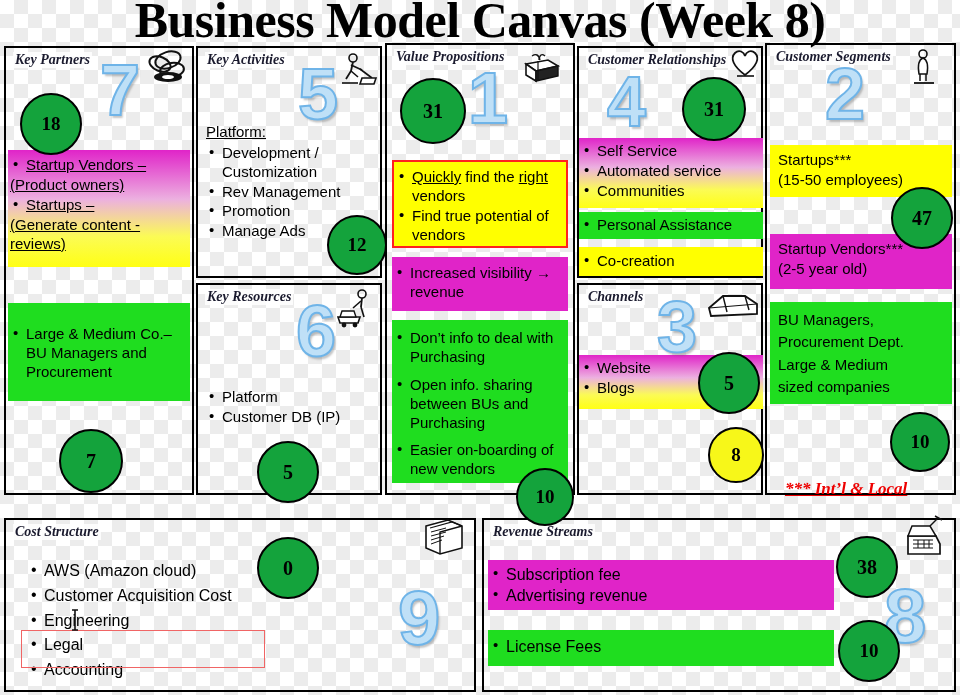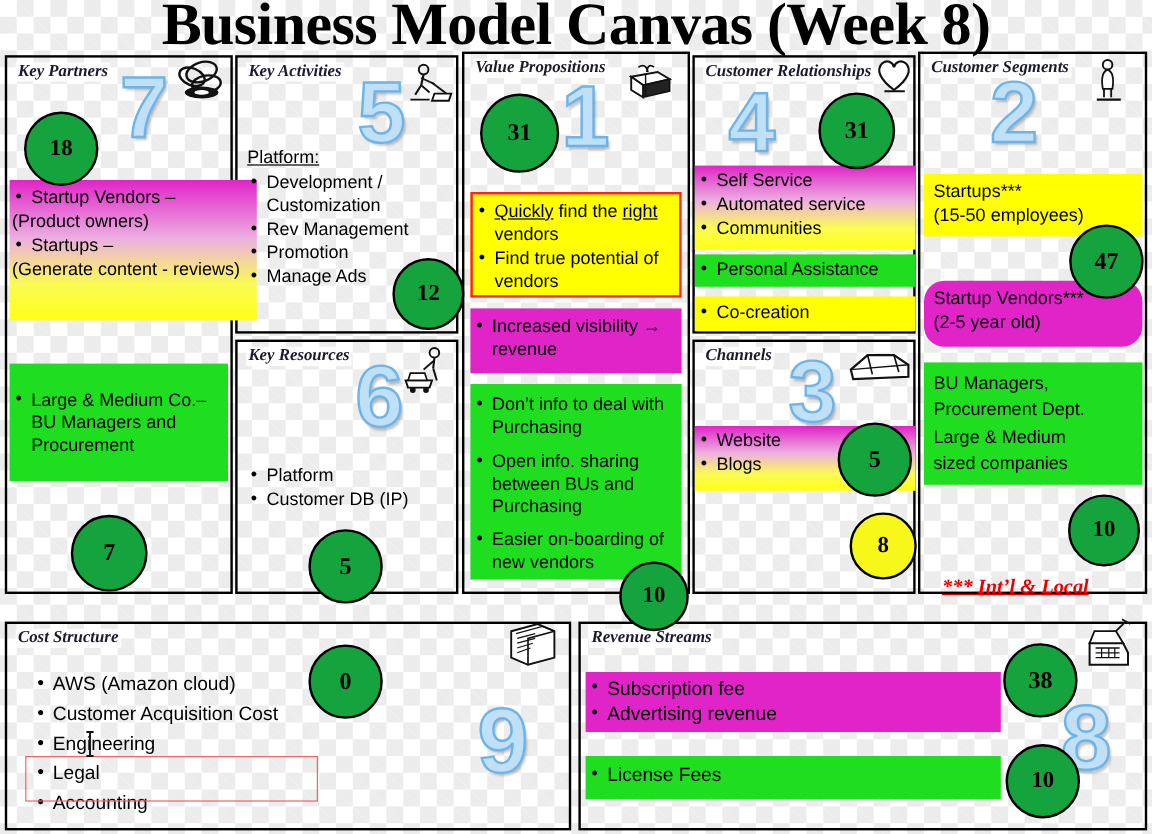--- a/index.html
+++ b/index.html
@@ -148,21 +148,21 @@
   <svg class="clip" style="left:143px;top:48px;" width="46" height="36" viewBox="0 0 46 36">
     <ellipse cx="25" cy="12" rx="13" ry="8" fill="none" stroke="#111" stroke-width="2" transform="rotate(-18 25 12)"></ellipse>
     <ellipse cx="17" cy="16" rx="11" ry="7" fill="none" stroke="#111" stroke-width="2" transform="rotate(22 17 16)"></ellipse>
     <ellipse cx="29" cy="22" rx="12" ry="7" fill="none" stroke="#111" stroke-width="2" transform="rotate(-8 29 22)"></ellipse>
     <ellipse cx="25" cy="29" rx="14" ry="5" fill="#111"></ellipse>
     <ellipse cx="25" cy="29" rx="6" ry="2" fill="#fff"></ellipse>
   </svg>
 
   <div class="bubble" style="left:20px;top:93px;width:58px;height:58px;font-size:19px;">18</div>
 
-  <div class="note grad" style="left:8px;top:150px;width:206px;height:117px;padding:6px 4px 0 2px;">
+  <div class="note grad" style="left:8px;top:150px;width:182px;height:117px;padding:6px 4px 0 2px;text-decoration:underline;">
     <ul>
       <li>Startup Vendors –</li>
       <li class="plain">(Product owners)</li>
       <li>Startups –</li>
       <li class="plain">(Generate content - reviews)</li>
     </ul>
   </div>
 
   <div class="note green" style="left:8px;top:303px;width:182px;height:98px;padding:22px 6px 0 2px;">
     <ul>
@@ -340,21 +340,21 @@
 
   <div class="note yellow" style="left:770px;top:145px;width:182px;height:52px;padding:6px 4px 0 8px;">
     <ul>
       <li class="plain">Startups***</li>
       <li class="plain">(15-50 employees)</li>
     </ul>
   </div>
 
   <div class="bubble" style="left:891px;top:187px;width:58px;height:58px;font-size:20px;">47</div>
 
-  <div class="note magenta" style="left:770px;top:234px;width:182px;height:55px;padding:6px 4px 0 8px;border-radius:17px;">
+  <div class="note magenta" style="left:770px;top:234px;width:182px;height:55px;padding:6px 4px 0 8px;">
     <ul>
       <li class="plain">Startup Vendors***</li>
       <li class="plain">(2-5 year old)</li>
     </ul>
   </div>
 
   <div class="note green" style="left:770px;top:302px;width:182px;height:102px;padding:7px 4px 0 8px;line-height:1.42;">
     <ul>
       <li class="plain">BU Managers,</li>
       <li class="plain">Procurement Dept.</li>

